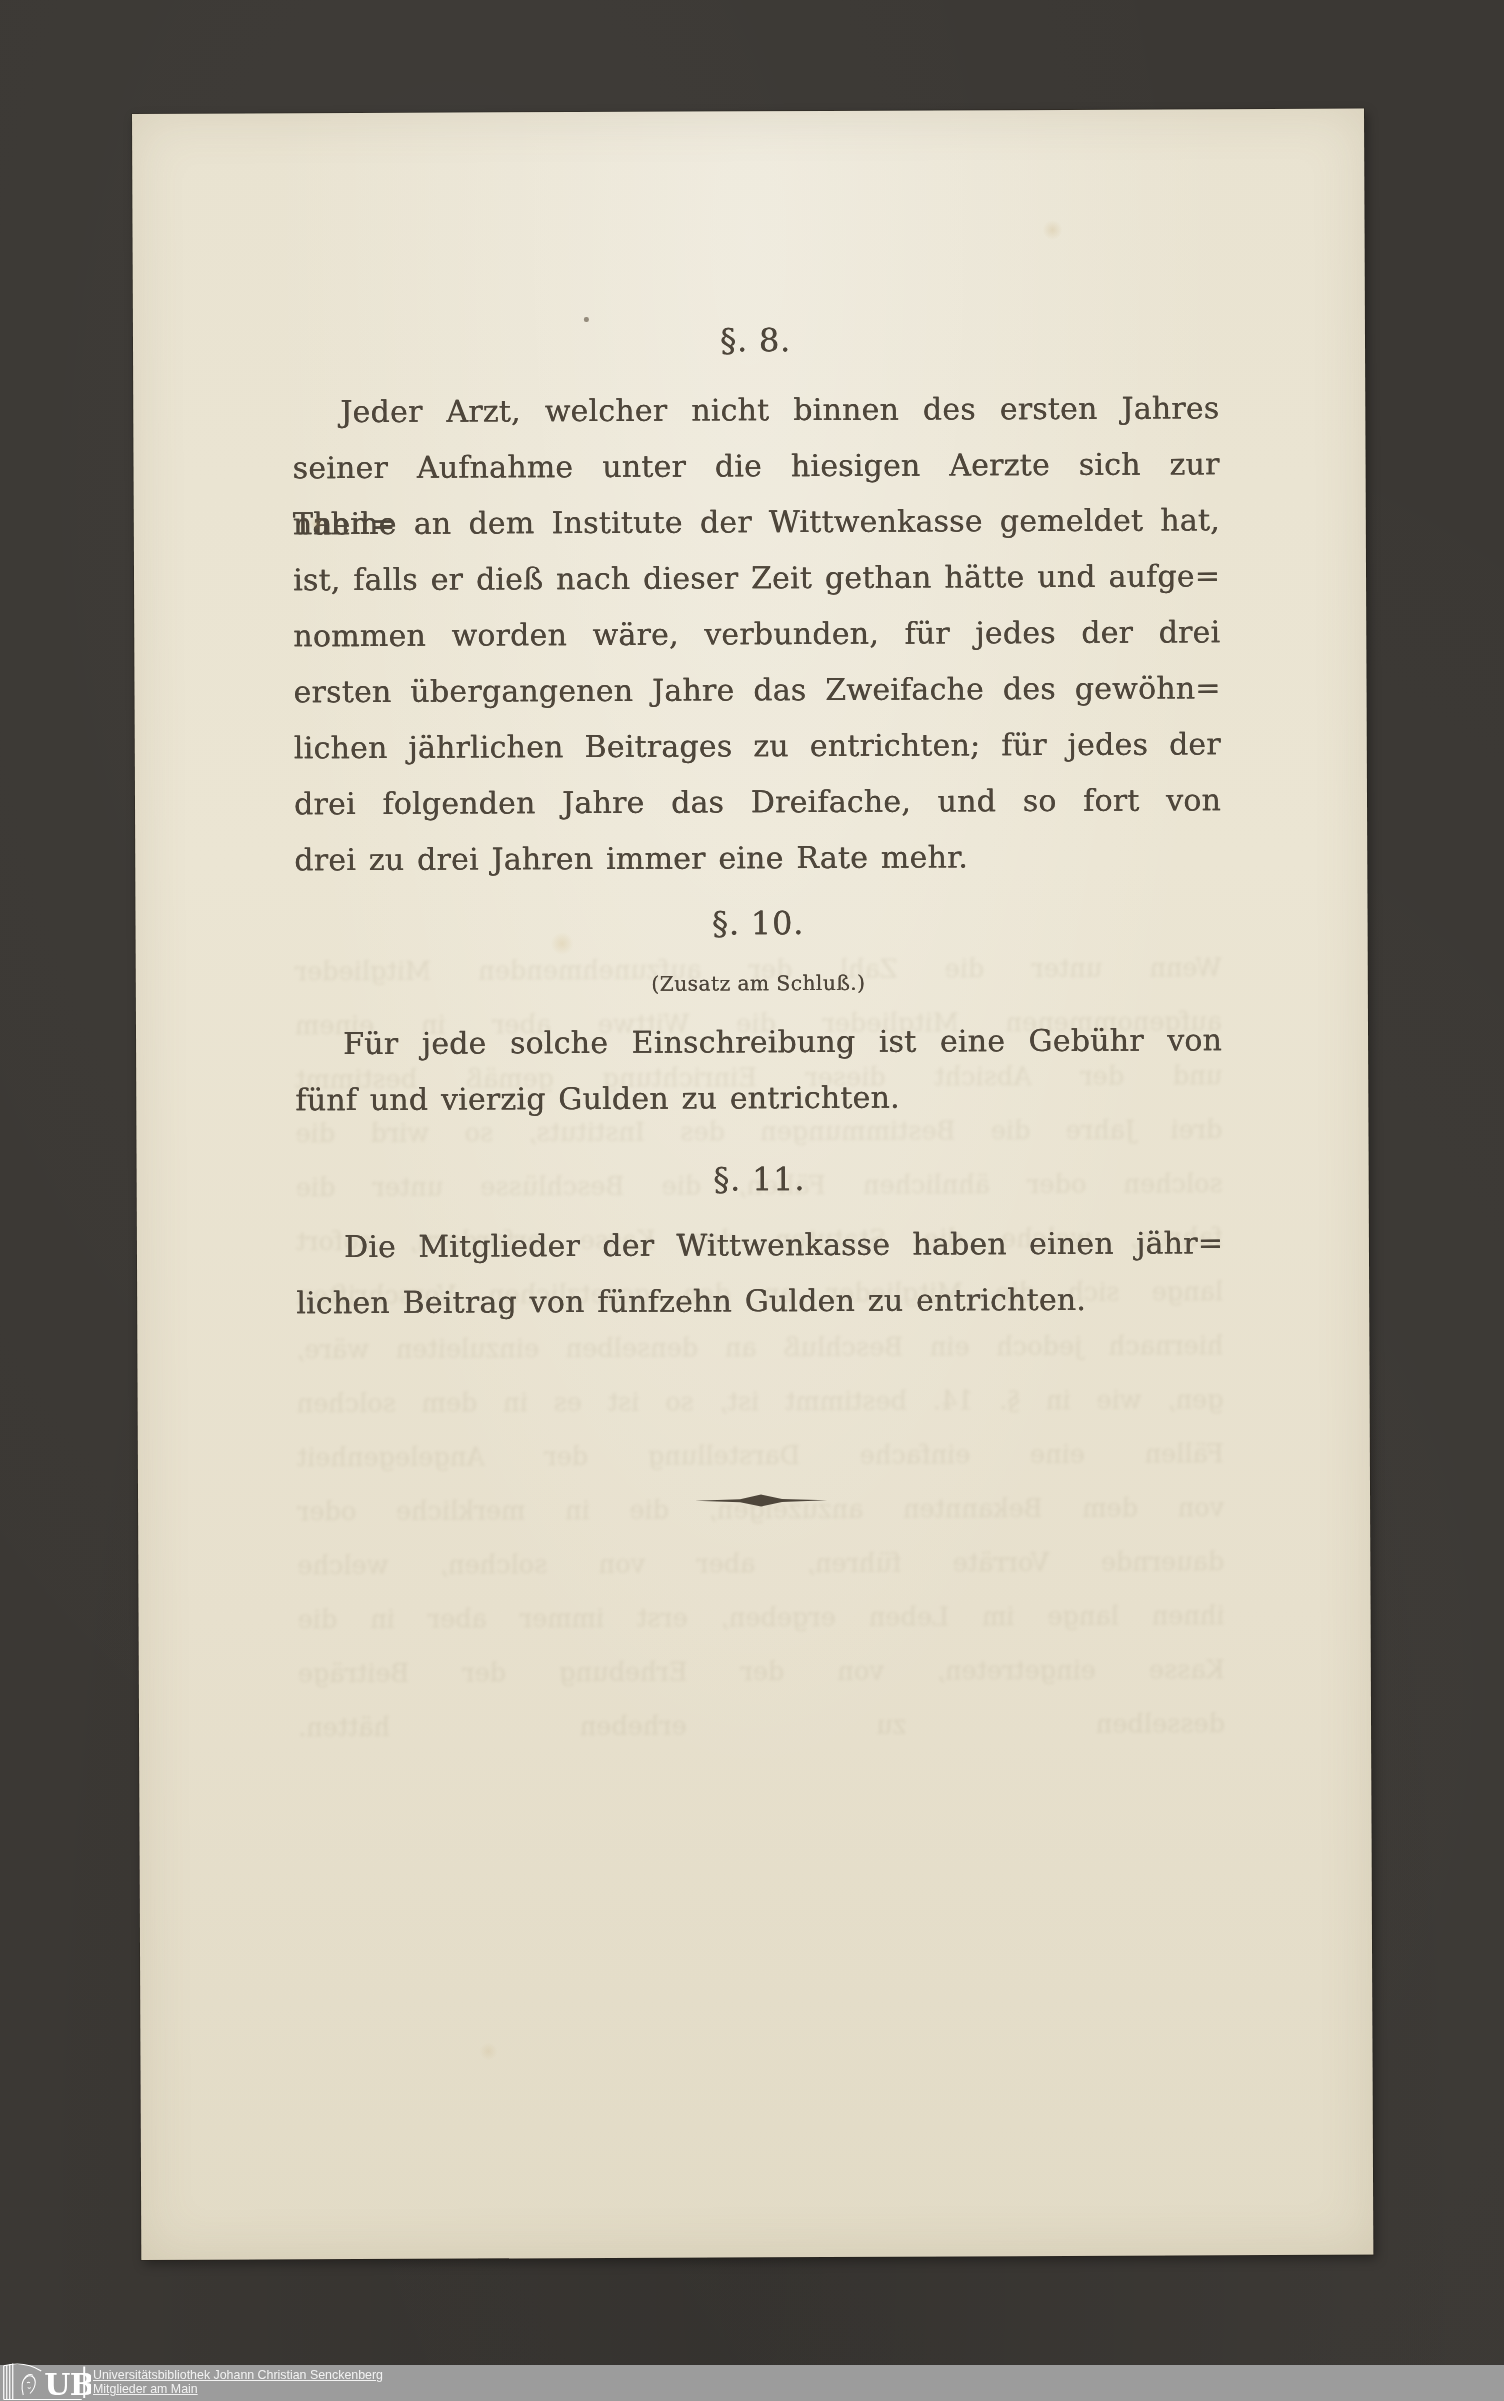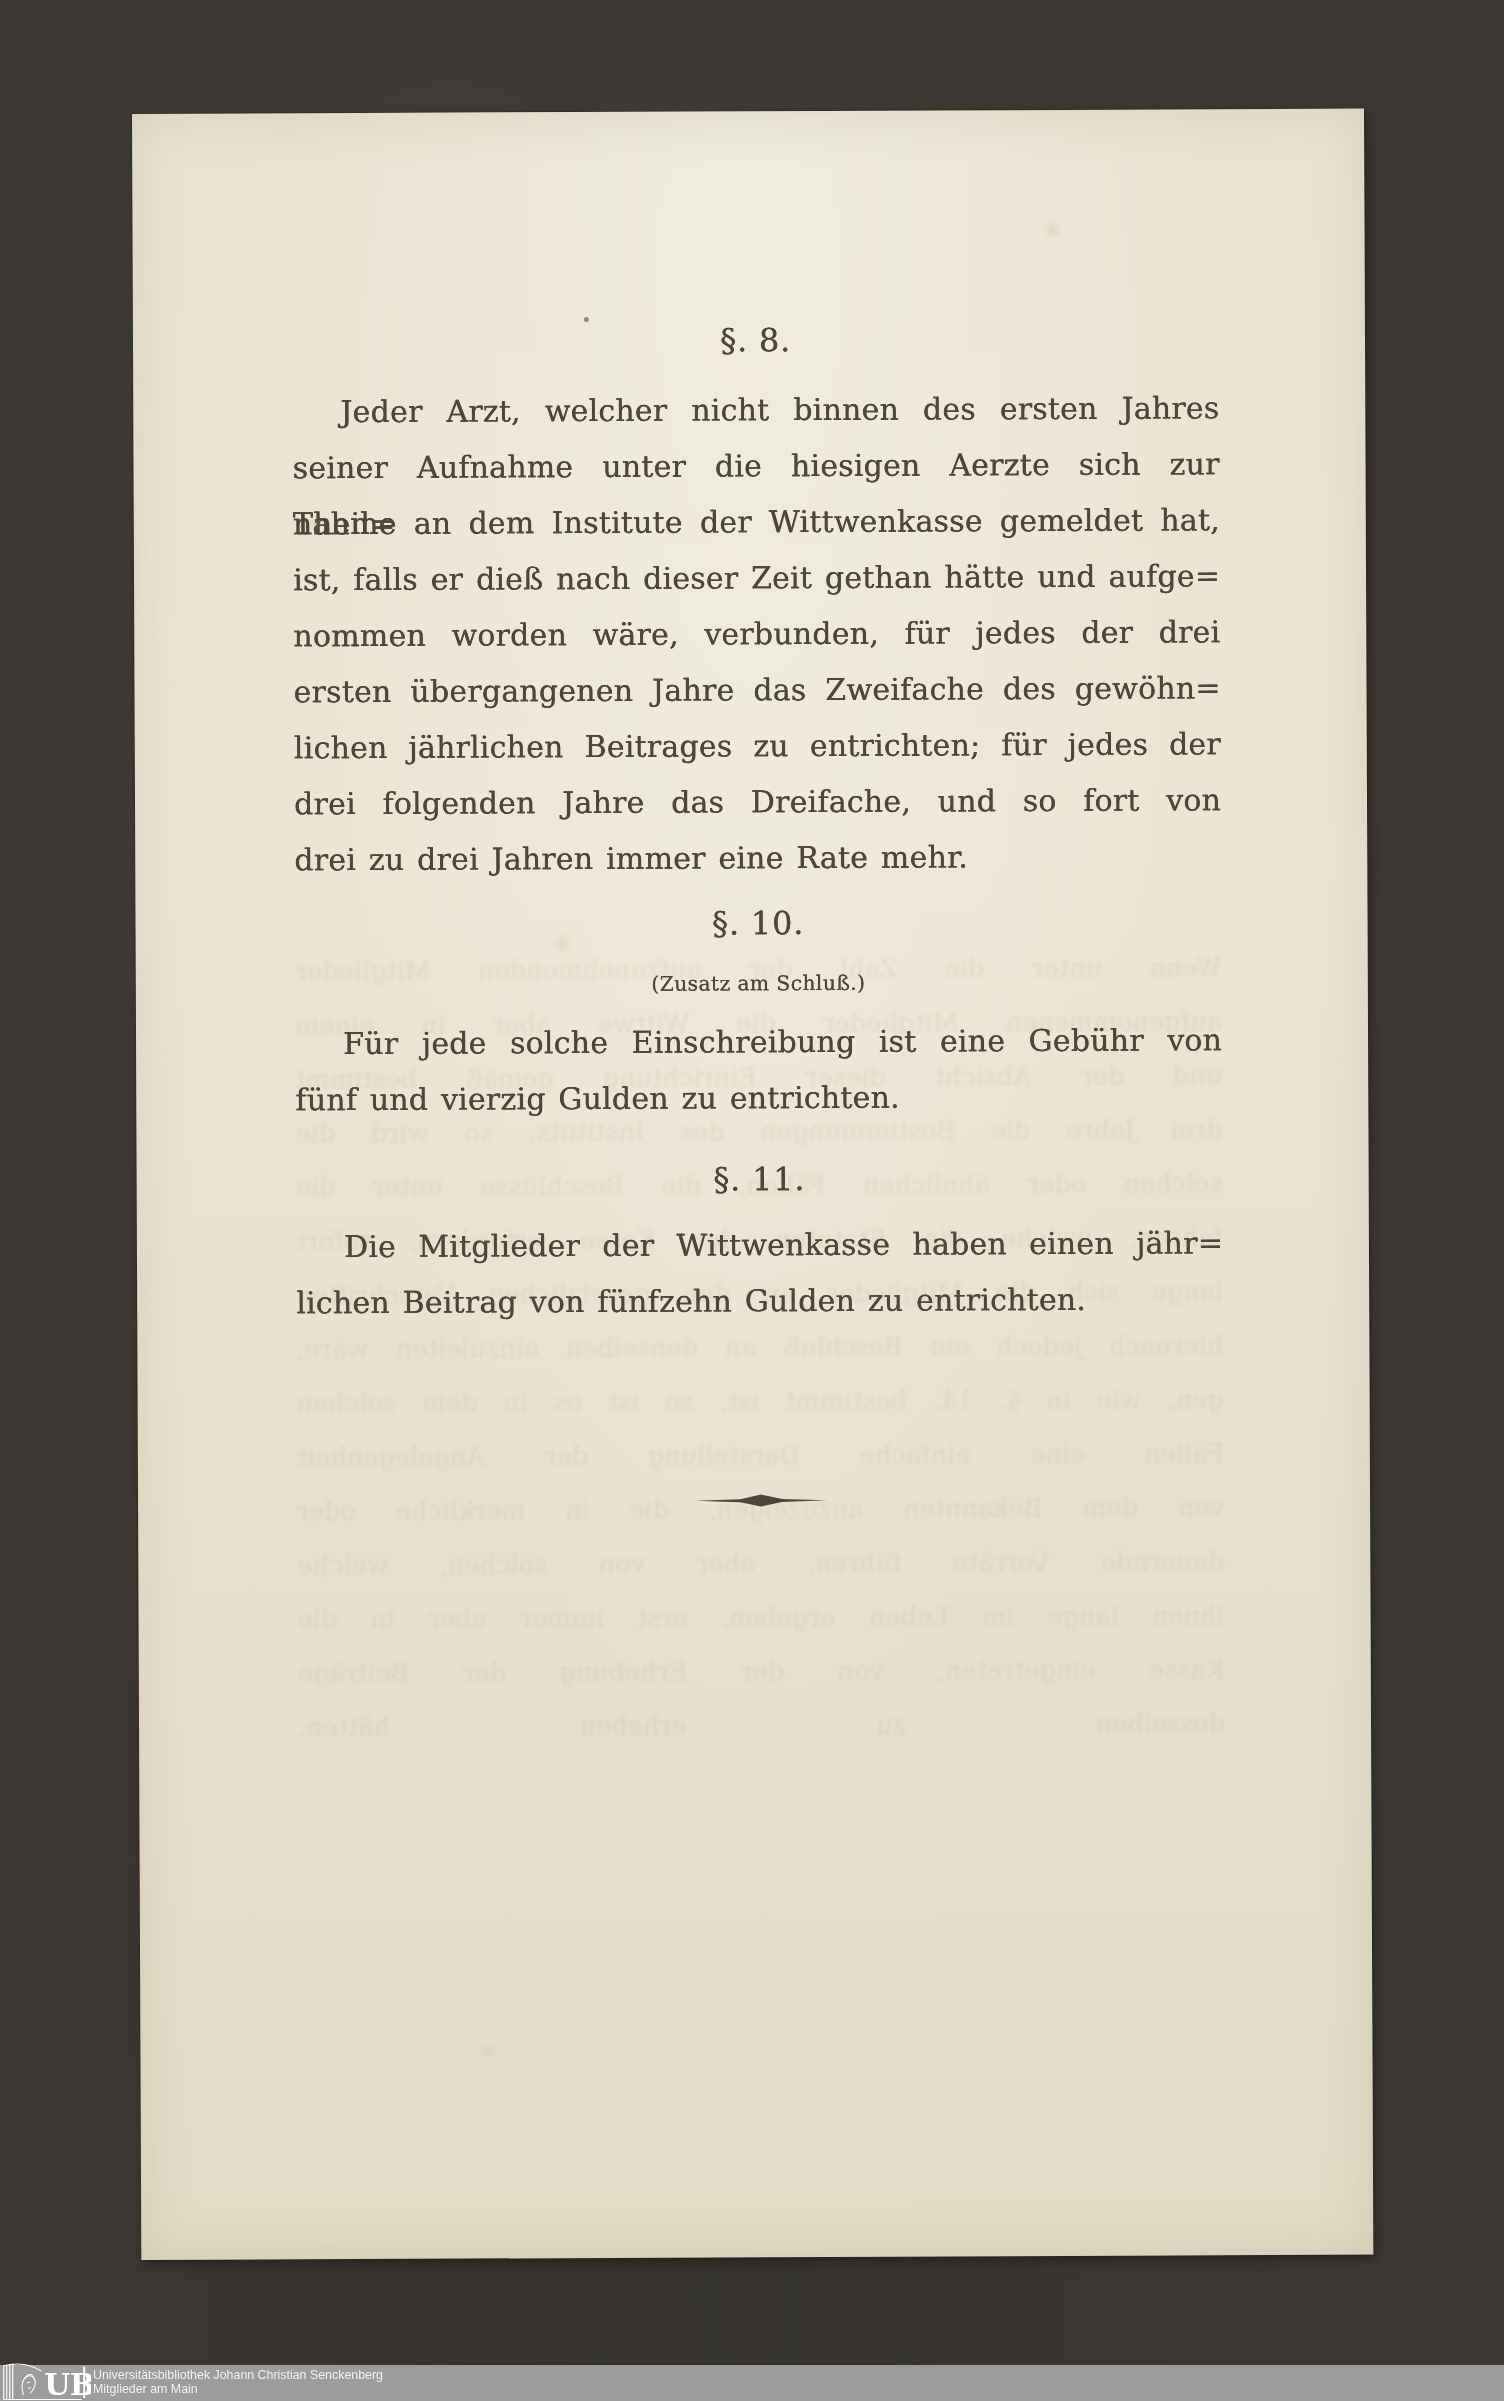--- a/index.html
+++ b/index.html
@@ -46,21 +46,21 @@
   .s1{left:910px;top:110px;width:19.6px;height:19.6px;background:radial-gradient(circle,rgba(190,158,96,0.22),transparent 70%);}
   .s2{left:175px;top:403px;width:15px;height:15px;background:radial-gradient(circle,rgba(186,150,88,0.25),transparent 70%);}
   .s3{left:415px;top:820px;width:22.6px;height:22.6px;background:radial-gradient(circle,rgba(198,168,104,0.22),transparent 70%);}
   .s4{left:339px;top:1930px;width:18px;height:18px;background:radial-gradient(circle,rgba(190,160,100,0.16),transparent 70%);}
   .speck{left:451px;top:205px;width:4.5px;height:4.5px;background:rgba(74,62,46,0.55);}
 
   .footer-bar{position:absolute;left:0;top:2365px;width:1505px;height:37px;
     background:#9c9c9c;}
   .footer-logo{position:absolute;left:2px;top:2362px;width:89px;height:39px;}
   .footer-text{position:absolute;left:93px;top:2368px;color:#f2f2f2;
-    font-family:"Liberation Sans",sans-serif;font-size:12.4px;line-height:14.3px;}
+    font-family:"Liberation Sans",sans-serif;font-size:12.4px;line-height:14.3px;text-decoration:underline;}
 </style>
 </head>
 <body>
 
 <div class="bg-noise"></div>
 
 <div class="paper">
   <div class="col">
 
     <div class="ghost">

